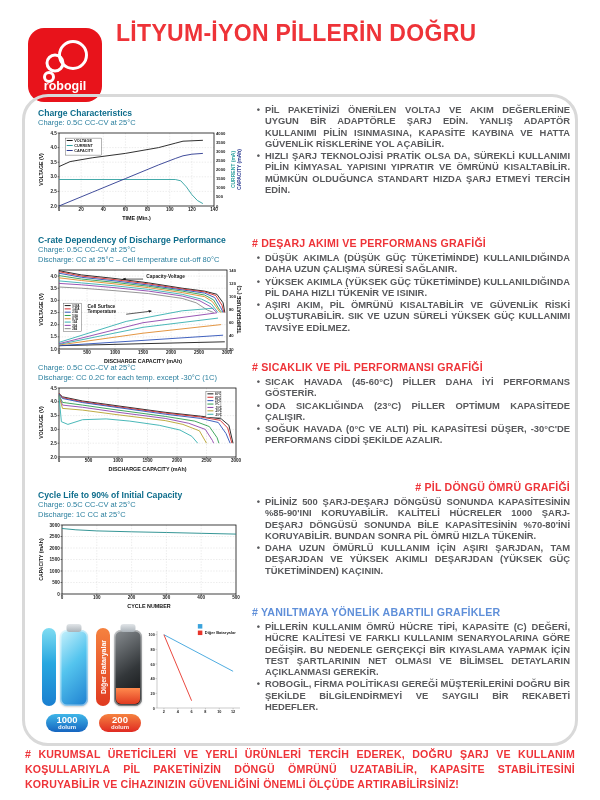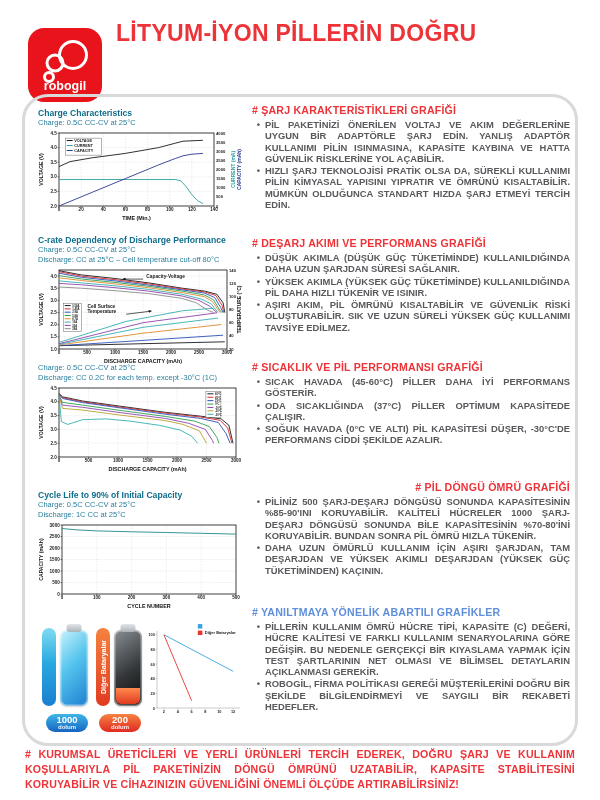--- a/index.html
+++ b/index.html
@@ -433,59 +433,58 @@
       <polyline points="19.9,14.7 89.1,51.3" fill="none" stroke="#3ba3dc" stroke-width="0.9" stroke-linejoin="round"></polyline>
       <polyline points="19.9,14.7 47.6,80.7" fill="none" stroke="#e8342a" stroke-width="0.9" stroke-linejoin="round"></polyline>
       <rect x="53.839999999999996" y="4.07" width="4.5" height="4.5" fill="#3ba3dc"></rect>
       <text x="60.839999999999996" y="7.7700000000000005" font-size="4" font-weight="700" fill="#222"></text>
       <rect x="53.839999999999996" y="10.57" width="4.5" height="4.5" fill="#e8342a"></rect>
       <text x="60.839999999999996" y="14.270000000000001" font-size="4" font-weight="700" fill="#222">Diğer Bataryalar</text>
     </svg>
 </div>
 
 <section class="sec" style="top:104px">
-  <h2 class="sec-h" style="color: rgb(238, 51, 56);">#  ŞARJ KARAKTERİSTİKLERİ GRAFİĞİ</h2>
   <ul class="bullets">
       <li>
         <span class="dot">•</span>
         <span class="btxt">PİL PAKETİNİZİ ÖNERİLEN VOLTAJ VE AKIM DEĞERLERİNE UYGUN BİR ADAPTÖRLE ŞARJ EDİN. YANLIŞ ADAPTÖR KULLANIMI PİLİN ISINMASINA, KAPASİTE KAYBINA VE HATTA GÜVENLİK RİSKLERİNE YOL AÇABİLİR.</span>
       </li>
       <li>
         <span class="dot">•</span>
         <span class="btxt">HIZLI ŞARJ TEKNOLOJİSİ PRATİK OLSA DA, SÜREKLİ KULLANIMI PİLİN KİMYASAL YAPISINI YIPRATIR VE ÖMRÜNÜ KISALTABİLİR. MÜMKÜN OLDUĞUNCA STANDART HIZDA ŞARJ ETMEYİ TERCİH EDİN.</span>
       </li>
     </ul>
 </section>
 <section class="sec" style="top:237px">
   <h2 class="sec-h" style="color: rgb(238, 51, 56);">#  DEŞARJ AKIMI VE PERFORMANS GRAFİĞİ</h2>
   <ul class="bullets">
       <li>
         <span class="dot">•</span>
-        <span class="btxt">DÜŞÜK AKIMLA (DÜŞÜK GÜÇ TÜKETİMİNDE) KULLANILDIĞINDA DAHA UZUN ŞARJDAN SÜRESİ SAĞLANIR.</span>
+        <span class="btxt">DÜŞÜK AKIMLA (DÜŞÜK GÜÇ TÜKETİMİNDE) KULLANILDIĞINDA DAHA UZUN ÇALIŞMA SÜRESİ SAĞLANIR.</span>
       </li>
       <li>
         <span class="dot">•</span>
         <span class="btxt">YÜKSEK AKIMLA (YÜKSEK GÜÇ TÜKETİMİNDE) KULLANILDIĞINDA PİL DAHA HIZLI TÜKENİR VE ISINIR.</span>
       </li>
       <li>
         <span class="dot">•</span>
         <span class="btxt">AŞIRI AKIM, PİL ÖMRÜNÜ KISALTABİLİR VE GÜVENLİK RİSKİ OLUŞTURABİLİR. SIK VE UZUN SÜRELİ YÜKSEK GÜÇ KULLANIMI TAVSİYE EDİLMEZ.</span>
       </li>
     </ul>
 </section>
 <section class="sec" style="top:361px">
   <h2 class="sec-h" style="color: rgb(238, 51, 56);">#  SICAKLIK VE PİL PERFORMANSI GRAFİĞİ</h2>
   <ul class="bullets">
       <li>
         <span class="dot">•</span>
         <span class="btxt">SICAK HAVADA (45-60°C) PİLLER DAHA İYİ PERFORMANS GÖSTERİR.</span>
       </li>
       <li>
         <span class="dot">•</span>
-        <span class="btxt">ODA SICAKLIĞINDA (37°C) PİLLER OPTİMUM KAPASİTEDE ÇALIŞIR.</span>
+        <span class="btxt">ODA SICAKLIĞINDA (23°C) PİLLER OPTİMUM KAPASİTEDE ÇALIŞIR.</span>
       </li>
       <li>
         <span class="dot">•</span>
         <span class="btxt">SOĞUK HAVADA (0°C VE ALTI) PİL KAPASİTESİ DÜŞER, -30°C'DE PERFORMANS CİDDİ ŞEKİLDE AZALIR.</span>
       </li>
     </ul>
 </section>
 <section class="sec" style="top:481px">
   <h2 class="sec-h" style="color: rgb(238, 51, 56); text-align: right;">#  PİL DÖNGÜ ÖMRÜ GRAFİĞİ</h2>
   <ul class="bullets">

